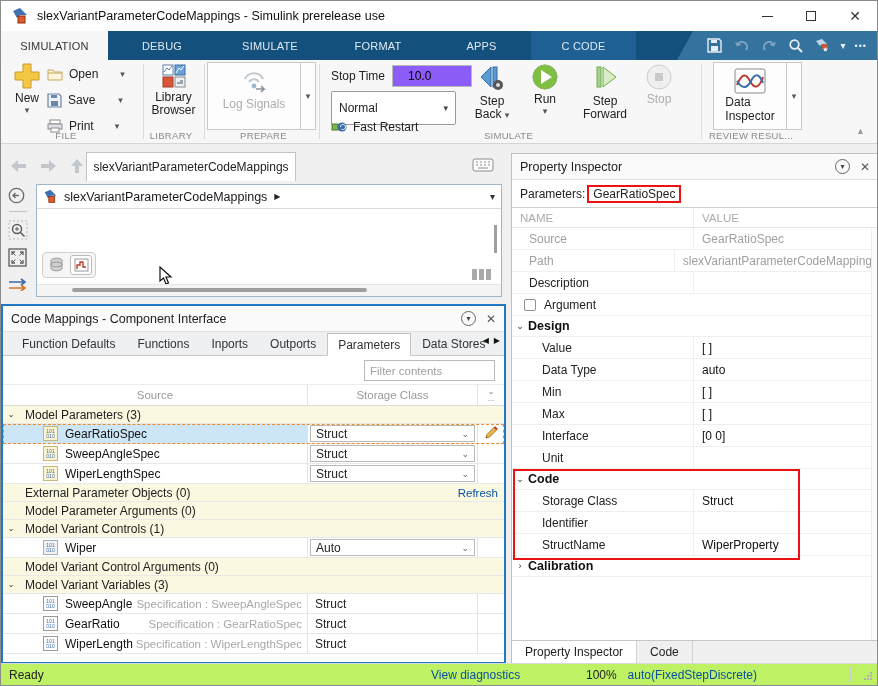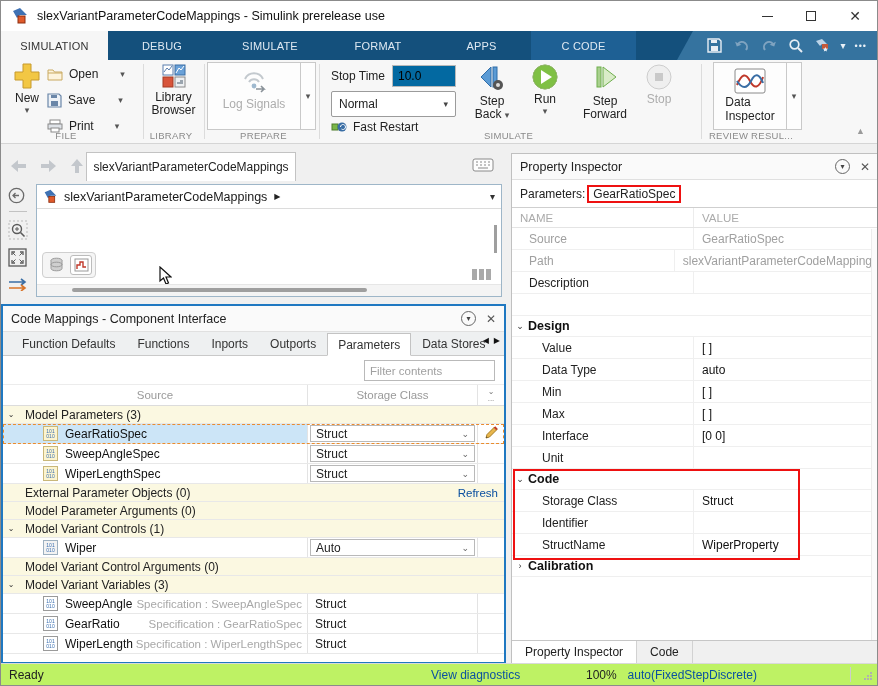--- a/index.html
+++ b/index.html
@@ -38,22 +38,22 @@
   .tb-div { position:absolute; top:4px; bottom:4px; width:1px; background:#dcdcdc; }
   .grp-label { position:absolute; bottom:2px; font-size:9.5px; color:#8a8a8a; text-align:center;
                letter-spacing:.3px; }
   .tb-abs { position:absolute; }
   .tb-small-label { font-size:12px; color:#222; }
   .tb-caret { font-size:9px; color:#555; }
   .minirow { position:absolute; display:flex; align-items:center; gap:6px; height:20px; }
   .stack-btn { position:absolute; display:flex; flex-direction:column; align-items:center; }
   .stack-btn .lbl { font-size:12px; margin-top:2px; text-align:center; line-height:13px; }
   .disabled-txt { color:#adadad; }
-  .stop-time-input { position:absolute; width:64px; height:22px; border:1px solid #b9b9b9;
-                     background:#0369a1; font-size:12px; padding:0 5px; font-family:inherit; }
+  .stop-time-input { position:absolute; width:80px; height:22px; border:1px solid #b9b9b9;
+                     background:#8b5cf6; font-size:12px; padding:0 15px; font-family:inherit; }
   .combo { position:absolute; border:1px solid #9b9b9b; border-radius:2px; background:#fff;
            display:flex; align-items:center; padding:0 7px; font-size:12px; }
   .combo .cc { margin-left:auto; font-size:9px; color:#444; }
   .boxed-btn { position:absolute; border:1px solid #c9c9c9; background:#fdfdfd;
                display:flex; flex-direction:column; align-items:center; justify-content:flex-start; }
   .dd-strip { position:absolute; border:1px solid #c9c9c9; border-left:none; background:#fdfdfd;
               display:flex; align-items:center; justify-content:center; }
 
   
   .docbar { position:absolute; left:0; top:150px; width:505px; height:30px; background:#f0f0f0; }
@@ -316,21 +316,21 @@
       <span class="lbl disabled-txt"><span>Log Signals</span></span>
     </div>
     <div class="dd-strip" style="left:300px; top:2px; width:15px; height:68px;">
         <span class="tb-caret">▾</span>
       </div>
     <div class="grp-label" style="left:215px; width:95px;">PREPARE</div>
     <div class="tb-div" style="left:318px"></div>
 
     <span class="tb-abs tb-small-label" style="left:330px; top:9px;">Stop Time</span>
     <input class="stop-time-input" style="left: 391px; top: 5px;" value="10.0">
-    <div class="combo" style="left:330px; top:31px; width:125px; height:26px;">
+    <div class="combo" style="left:330px; top:31px; width:125px; height:34px;">
       <span>Normal</span>
       <span class="cc">▾</span>
     </div>
     <div class="minirow" style="left:330px; top:57px;">
       <svg width="16" height="12" viewBox="0 0 16 12">
           <rect x="1" y="3" width="6" height="6" fill="#7ab648" stroke="#4e7d2a"></rect>
           <circle cx="11" cy="6" r="4.5" fill="#3a6ea5"></circle>
           <path d="M9.5 6 a2.5 2.5 0 1 1 1 2" fill="none" stroke="#fff"></path>
         </svg>
       <span class="tb-small-label">Fast Restart</span>
@@ -678,20 +678,24 @@
           </div>
           <div class="pi-row">
             <span class="pi-name ro">Path</span>
             <span class="pi-value ro">slexVariantParameterCodeMappings</span>
           </div>
           <div class="pi-row">
             <span class="pi-name">Description</span>
             <span class="pi-value"></span>
           </div>
           <div class="pi-row">
+            <div class="pi-name" style="border-right: none; padding: 0px;">
+              <span class="pi-checkbox"></span>
+              <span class="">Argument</span>
+            </div>
             <span class="pi-value"></span>
           </div>
         </div>
         <div class="pi-section">
           <div class="pi-sec-header">
             <span class="pi-sec-chev">⌄</span>
             <span class="pi-sec-label">Design</span>
           </div>
           <div class="pi-row">
             <span class="pi-name ind">Value</span>

